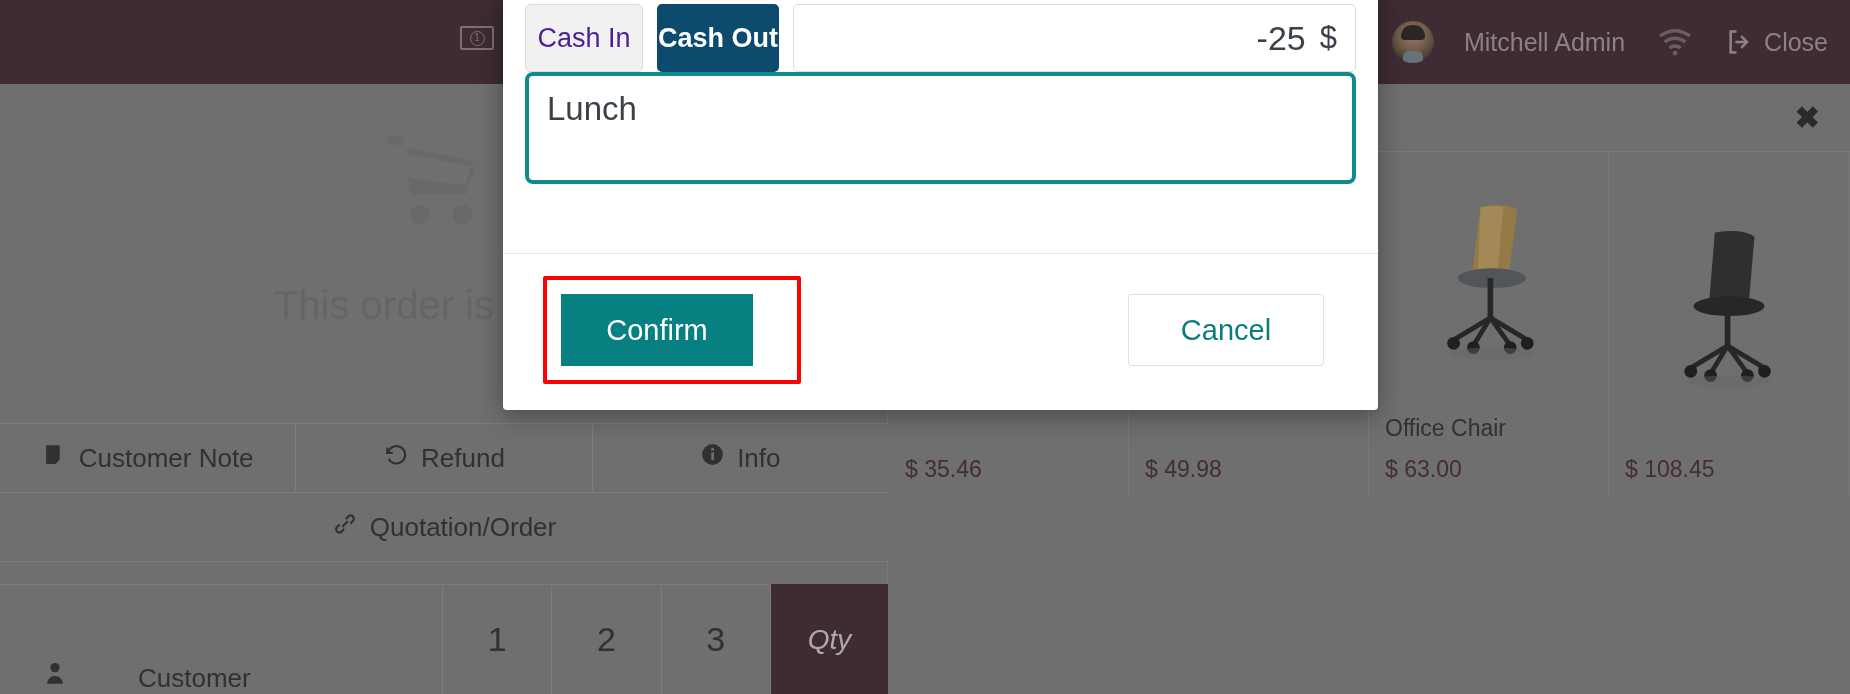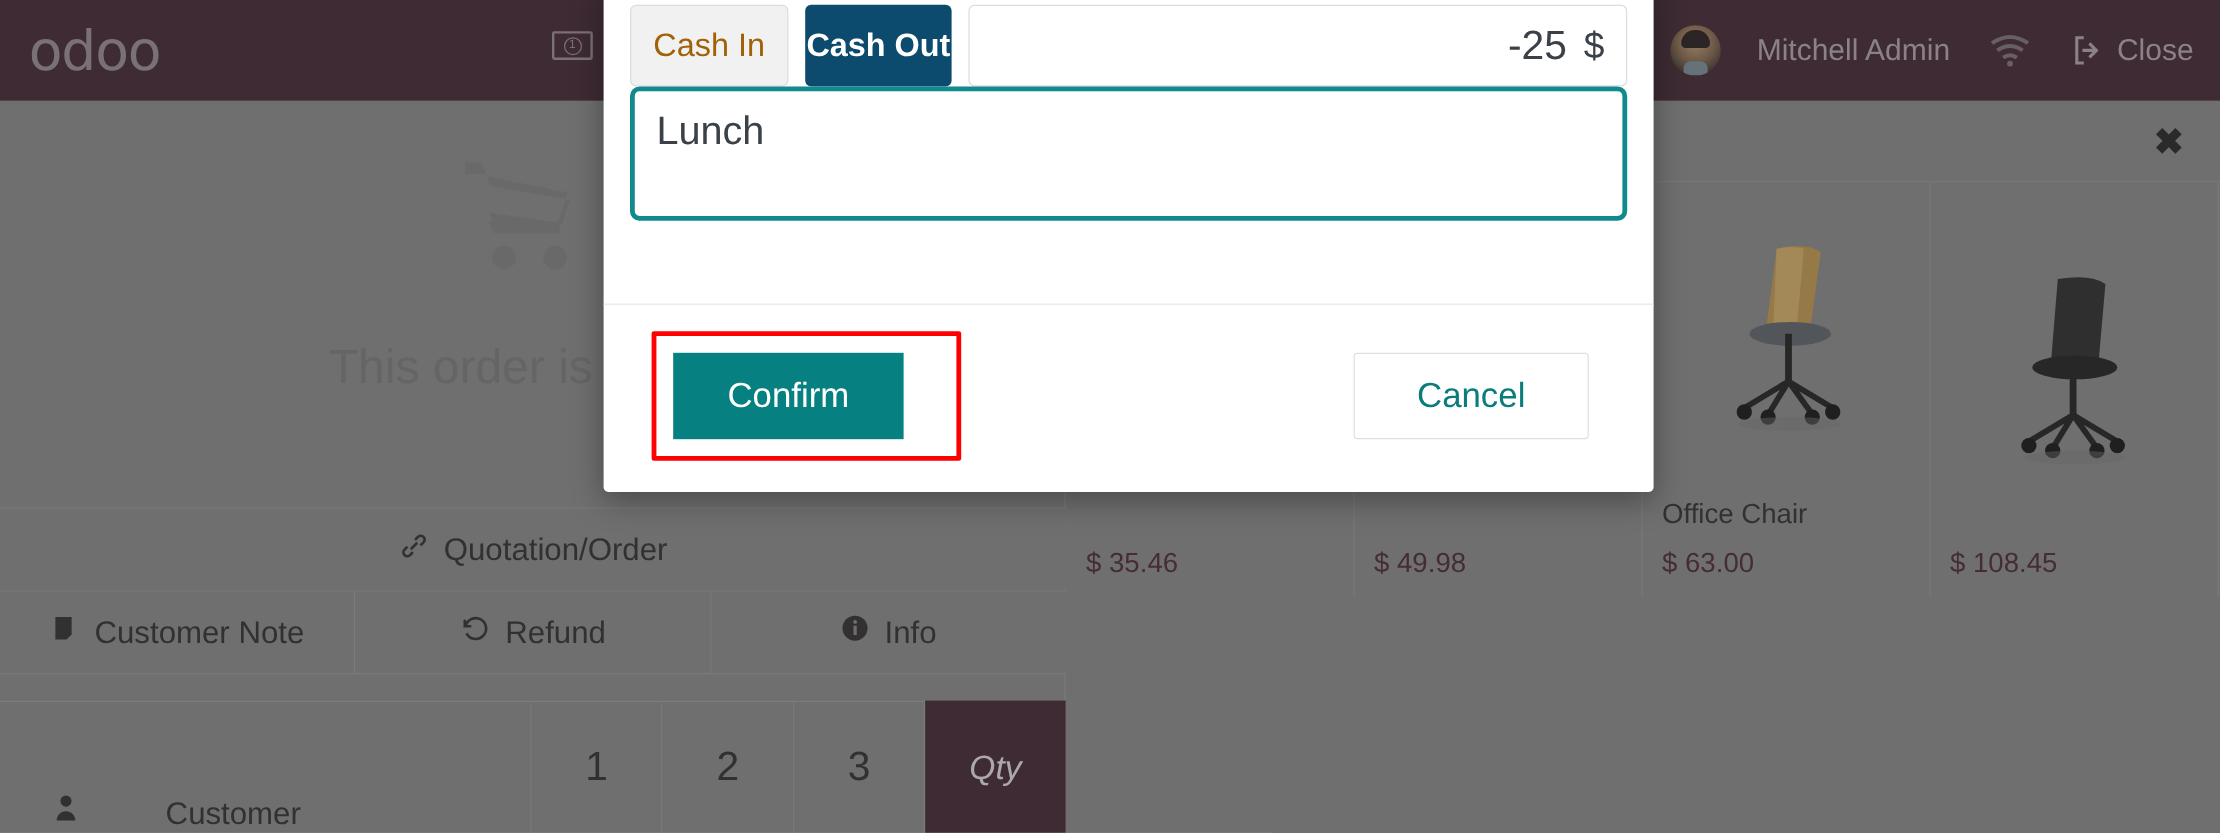--- a/index.html
+++ b/index.html
@@ -127,22 +127,22 @@
   
   #modal {
     position: absolute; left: 503px; top: -14px; width: 875px; height: 424px;
     background: #fff; border-radius: 4px;
     box-shadow: 0 6px 26px rgba(0,0,0,.35);
     display: flex; flex-direction: column;
   }
   .modal-body { padding: 18px 22px 10px 22px; }
   .row-top { display: flex; align-items: center; gap: 14px; }
   .btn-cash-in {
-    width: 132px; height: 68px; border: 1px solid #dcdcdc; background: #f1f1f1;
-    border-radius: 5px; font-size: 27px; color: #a16207; cursor: pointer;
+    width: 118px; height: 68px; border: 1px solid #dcdcdc; background: #f1f1f1;
+    border-radius: 5px; font-size: 27px; color: #4c1d95; cursor: pointer;
     font-family: "Liberation Sans", sans-serif;
   }
   .btn-cash-out {
     width: 122px; height: 68px; border: none; background: #0c4a6e;
     border-radius: 5px; font-size: 27px; color: #fff; font-weight: bold; cursor: pointer;
     font-family: "Liberation Sans", sans-serif;
   }
   .amount-wrap {
     flex: 1; height: 68px; border: 1px solid #dcdcdc; border-radius: 5px; background: #fff;
     display: flex; align-items: center; justify-content: flex-end; gap: 14px; padding-right: 18px;
@@ -180,21 +180,20 @@
   }
 </style>
 </head>
 <body>
 
 <div id="root">
 
   <div id="pos-app">
 
     <div class="navbar">
-      <div class="odoo-logo">odoo</div>
 
       <div class="nav-cash-icon">
         <span class="circ">1</span>
       </div>
 
       <div class="nav-right">
         <div class="avatar"></div>
         <div class="user-name">Mitchell Admin</div>
         <div class="wifi-icon">
           <svg width="40" height="30" viewBox="0 0 24 20" fill="none" stroke="currentColor" stroke-width="2.2">
@@ -224,59 +223,59 @@
               <path d="M1.2 2.2h2.6l.9 2.2 12.9 2.6-2.1 6.5H6.2L5 10.2 16.7 12l1.2-3.8L5.2 5.9 4.5 4H1.2z"></path>
               <circle cx="7.4" cy="17.4" r="1.9"></circle>
                 <circle cx="15.6" cy="17.4" r="1.9"></circle>
               <path d="M4.9 11.6h11.4v1.9H5.8z"></path>
             </svg>
           </div>
           <div class="empty-text">This order is empty</div>
         </div>
 
         <div class="order-actions">
+          <div class="act-row">
+            <div class="act-btn">
+              <span>
+                <svg width="25" height="25" viewBox="0 0 24 24" fill="#2e2b2c">
+                    <path d="M4 3h13v14l-4 4H4z"></path>
+                  </svg>
+              </span>
+              <span>Customer Note</span>
+            </div>
+            <div class="act-btn">
+              <span>
+                <svg width="26" height="26" viewBox="0 0 24 24" fill="none" stroke="#2e2b2c" stroke-width="2">
+                  <path d="M4 5v5h5"></path>
+                    <path d="M4.6 10a8 8 0 1 1 .7 5.5"></path>
+                </svg>
+              </span>
+              <span>Refund</span>
+            </div>
+            <div class="act-btn">
+              <span>
+                <svg width="25" height="25" viewBox="0 0 24 24" fill="#2e2b2c">
+                  <circle cx="12" cy="12" r="10"></circle>
+                    <rect x="10.8" y="10" width="2.6" height="7.5" fill="#8a8a8a"></rect>
+                  <circle cx="12.1" cy="7" r="1.5" fill="#8a8a8a"></circle>
+                </svg>
+              </span>
+              <span>Info</span>
+            </div>
+          </div>
           <div class="act-row single">
             <div class="act-btn">
               <span>
                 <svg width="26" height="26" viewBox="0 0 24 24" fill="none" stroke="#2e2b2c" stroke-width="2">
                   <path d="M9.5 14.5l5-5"></path>
                     <path d="M7 12.5l-2 2a3 3 0 104.2 4.2l2-2"></path>
                     <path d="M17 11.5l2-2a3 3 0 10-4.2-4.2l-2 2"></path>
                 </svg>
               </span>
               <span>Quotation/Order</span>
-            </div>
-          </div>
-          <div class="act-row">
-            <div class="act-btn">
-              <span>
-                <svg width="25" height="25" viewBox="0 0 24 24" fill="#2e2b2c">
-                    <path d="M4 3h13v14l-4 4H4z"></path>
-                  </svg>
-              </span>
-              <span>Customer Note</span>
-            </div>
-            <div class="act-btn">
-              <span>
-                <svg width="26" height="26" viewBox="0 0 24 24" fill="none" stroke="#2e2b2c" stroke-width="2">
-                  <path d="M4 5v5h5"></path>
-                    <path d="M4.6 10a8 8 0 1 1 .7 5.5"></path>
-                </svg>
-              </span>
-              <span>Refund</span>
-            </div>
-            <div class="act-btn">
-              <span>
-                <svg width="25" height="25" viewBox="0 0 24 24" fill="#2e2b2c">
-                  <circle cx="12" cy="12" r="10"></circle>
-                    <rect x="10.8" y="10" width="2.6" height="7.5" fill="#8a8a8a"></rect>
-                  <circle cx="12.1" cy="7" r="1.5" fill="#8a8a8a"></circle>
-                </svg>
-              </span>
-              <span>Info</span>
             </div>
           </div>
         </div>
 
         <div class="keypad-row">
           <div class="kp-customer">
             <span>
               <svg width="26" height="28" viewBox="0 0 24 24" fill="#2e2b2c">
                 <circle cx="12" cy="7" r="4.3"></circle>
                   <path d="M4.8 22c0-4 3.2-7.2 7.2-7.2s7.2 3.2 7.2 7.2z"></path>

